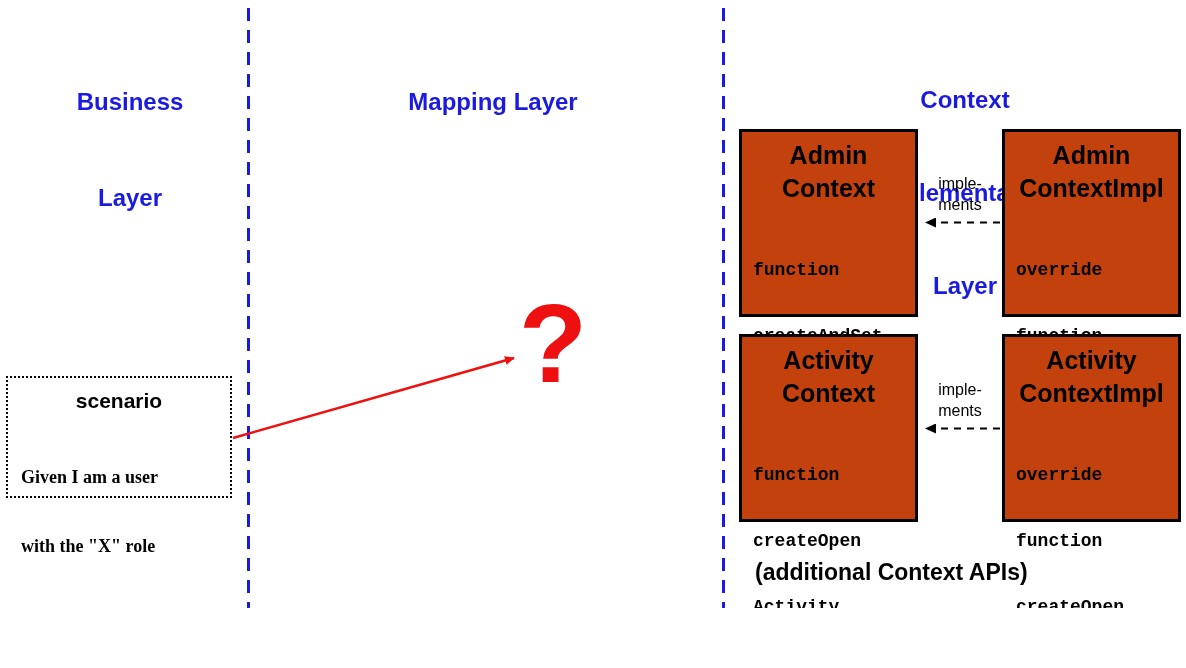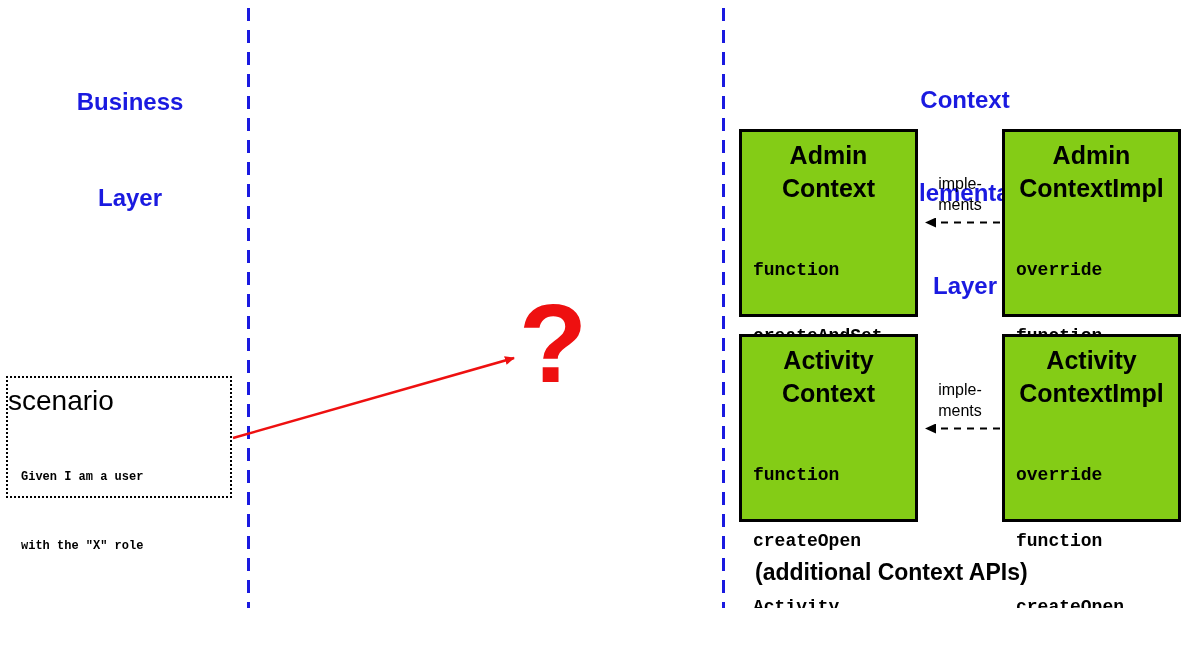--- a/index.html
+++ b/index.html
@@ -37,35 +37,35 @@
   #layer-title-mapping{left:343px;width:300px;}
   #layer-title-context{left:815px;width:300px;line-height:31px;}
 
   
   .scenario-box{
     position:absolute;left:6px;top:376px;width:226px;height:122px;
     border:2px dotted var(--ink);
     background:#ffffff;
   }
   .scenario-box .box-title{
-    padding-top:10px;
-    font-weight:normal;font-size:28px;line-height:26px;color:var(--ink);
+    padding-top:10px;text-align:center;
+    font-weight:bold;font-size:21px;line-height:26px;color:var(--ink);
   }
   .scenario-box .box-body{
     margin-top:6px;padding-left:13px;
-    font-family:Liberation Mono, monospace;
-    font-weight:bold;font-size:12px;line-height:23px;color:var(--ink);
+    font-family:Liberation Serif, serif;
+    font-weight:bold;font-size:18px;line-height:23px;color:var(--ink);
     white-space:pre;
   }
 
   
   .class-box{
     position:absolute;width:179px;height:188px;
     border:3px solid var(--ink);
-    background:#84cc16;
+    background:#c2410c;
   }
   #box-admin-context{left:739px;top:129px;}
   #box-admin-context-impl{left:1002px;top:129px;}
   #box-activity-context{left:739px;top:334px;}
   #box-activity-context-impl{left:1002px;top:334px;}
   .class-box .box-title{
     padding-top:7px;text-align:center;
     font-weight:bold;font-size:25px;line-height:33px;color:var(--ink);
   }
   .class-box .box-body{
@@ -111,20 +111,21 @@
 <div id="canvas">
 
   <div class="divider" id="divider-1"></div>
   <div class="divider" id="divider-2"></div>
 
   <div class="layer-title" id="layer-title-business">
     <span class="title-line">Business</span>
     <span class="title-line">Layer</span>
   </div>
   <div class="layer-title" id="layer-title-mapping">
+    <span class="title-line">Mapping Layer</span>
   </div>
   <div class="layer-title" id="layer-title-context">
     <span class="title-line">Context</span>
     <span class="title-line">Implementation</span>
     <span class="title-line">Layer</span>
   </div>
 
   <div class="scenario-box">
     <div class="box-title">scenario</div>
     <div class="box-body">

